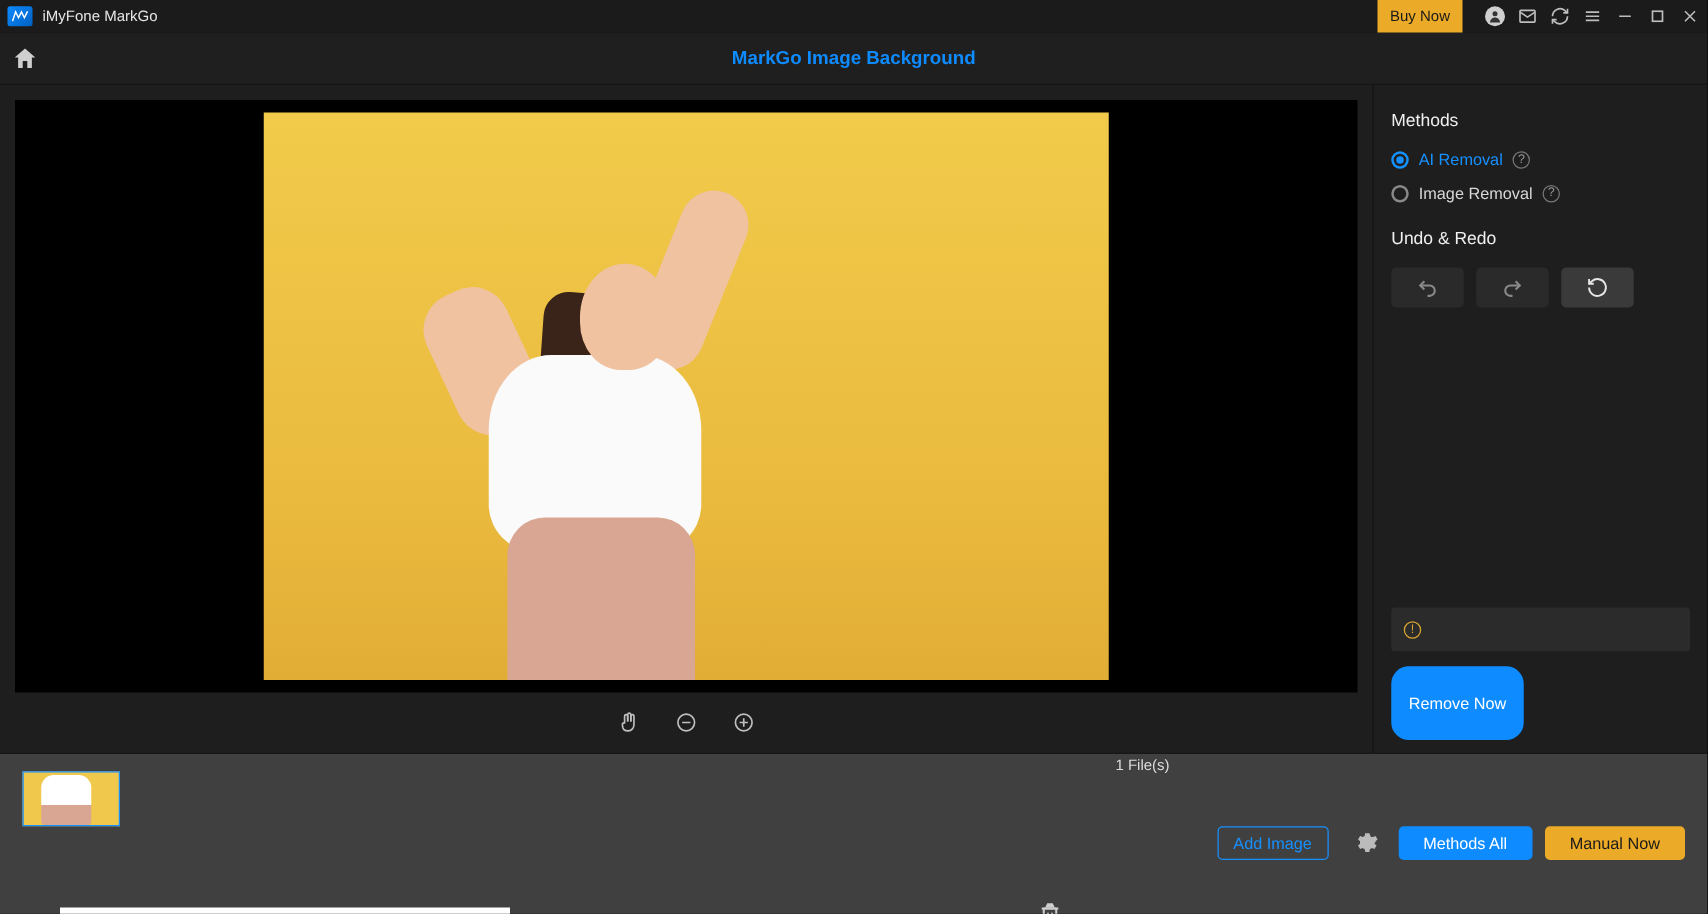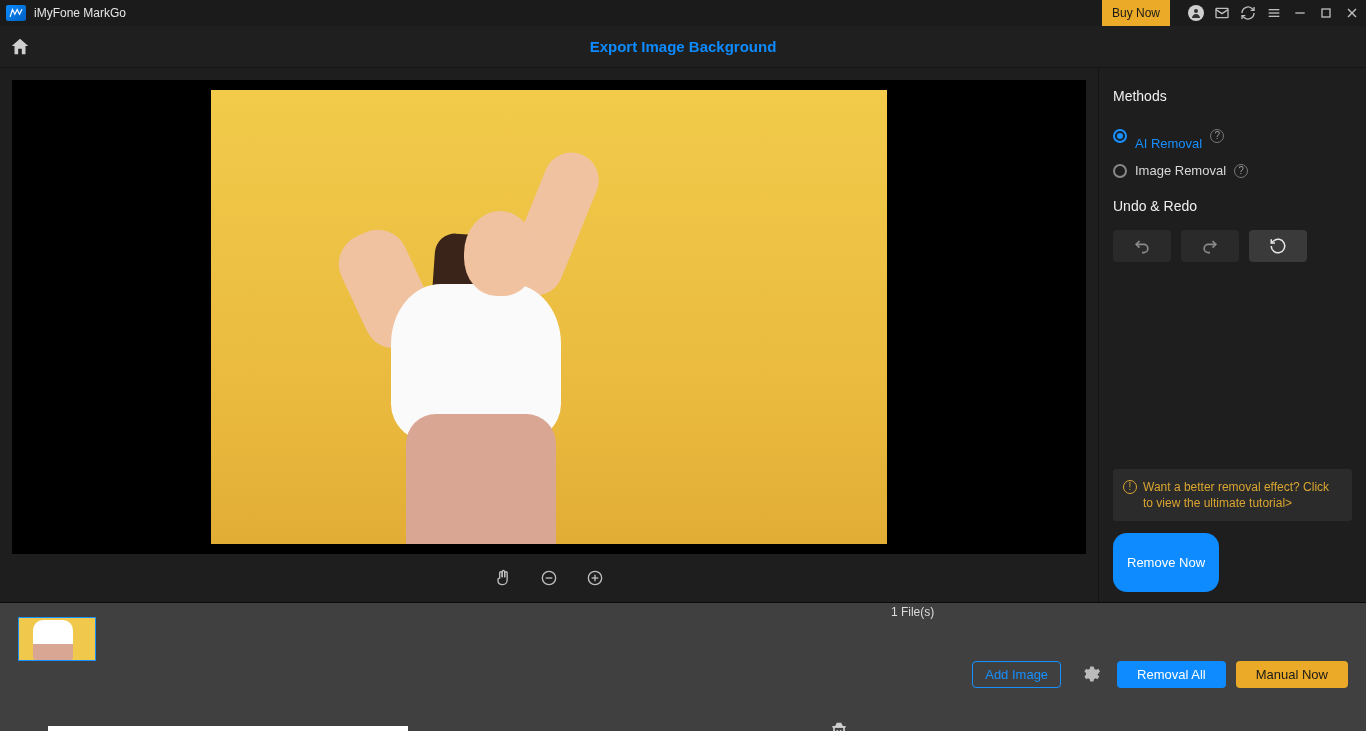--- a/index.html
+++ b/index.html
@@ -46,21 +46,21 @@
   .pants{position:absolute;bottom:0;left:85px;width:150px;height:140px;background:#d9a693;border-radius:30px 30px 10px 10px;}
   .canvas-tools{height:48px;display:flex;align-items:center;justify-content:center;gap:26px;color:#bfbfbf;}
   .canvas-tools .tool{width:20px;height:20px;display:flex;align-items:center;justify-content:center;}
   
   .right{width:268px;border-left:1px solid #141414;background:var(--panel-bg);padding:12px 14px 10px 14px;display:flex;flex-direction:column;}
   .sec-title{font-size:14px;font-weight:400;color:#f0f0f0;margin:8px 0 10px;}
   .radio-row{display:flex;align-items:center;gap:8px;margin:6px 0;font-size:13px;}
   .radio{width:14px;height:14px;border-radius:50%;border:2px solid #888;display:inline-block;position:relative;}
   .radio.sel{border-color:var(--blue);}
   .radio.sel::after{content:"";position:absolute;inset:2px;background:var(--blue);border-radius:50%;}
-  .radio-row .lbl.sel{color:var(--blue);margin-top:16px;}
+  .radio-row .lbl.sel{color:var(--blue);}
   .help-q{width:14px;height:14px;border:1px solid #777;border-radius:50%;display:inline-flex;align-items:center;justify-content:center;font-size:10px;color:#999;}
   .ur-row{display:flex;gap:10px;margin-top:6px;}
   .ur-btn{width:58px;height:32px;border:none;border-radius:4px;background:#2a2a2a;color:#8a8a8a;display:flex;align-items:center;justify-content:center;}
   .ur-btn.active{background:#3a3a3a;color:#e6e6e6;}
   .right .grow{flex:1;}
   .tip{background:#2b2b2b;padding:10px 10px;border-radius:3px;color:#d9a530;font-size:12px;line-height:1.35;display:flex;gap:6px;margin-bottom:12px;}
   .tip .ico{flex:none;width:14px;height:14px;border:1.5px solid #d9a530;border-radius:50%;display:flex;align-items:center;justify-content:center;font-size:10px;margin-top:1px;}
   .remove-now{background:var(--blue-bright);color:#fff;border:none;border-radius:14px;padding:22px 14px;font-size:13px;align-self:flex-start;}
   
   .bottom{height:147px;width:100%;background:#404040;border-top:1px solid #0a0a0a;display:flex;flex-direction:row;}
@@ -136,21 +136,21 @@
     </span>
   </div>
 </div>
 
 <div class="headerbar">
   <div class="home-btn">
     <svg width="22" height="22" viewBox="0 0 24 24" fill="currentColor">
         <path d="M12 3l9 8h-3v9h-4v-6H10v6H6v-9H3z"></path>
       </svg>
   </div>
-  <div class="page-title">Export Image Background</div>
+  <div class="page-title">MarkGo Image Background</div>
 </div>
 
 <div class="main">
 
   <div class="canvas-col">
     <div class="viewport">
       <div class="photo">
         <div class="person">
           <div class="hair"></div>
           <div class="hair2"></div>
@@ -220,21 +220,20 @@
             <path d="M3 12a9 9 0 1 0 3-6.7L3 8"></path>
             <path d="M3 3v5h5"></path>
           </svg>
       </button>
     </div>
 
     <div class="grow"></div>
 
     <div class="tip">
       <span class="ico">!</span>
-      <span>Want a better removal effect? Click to view the ultimate tutorial&gt;</span>
     </div>
 
     <button class="remove-now">Remove Now</button>
   </div>
 </div>
 
 <div class="bottom">
   <div class="thumb-row">
     <div class="thumb">
         <div class="mini"></div>
@@ -251,18 +250,18 @@
   </div>
   <div class="file-count">1 File(s)</div>
   <div class="actions">
     <button class="add-image">Add Image</button>
     <span class="spacer"></span>
     <span class="gear">
       <svg width="20" height="20" viewBox="0 0 24 24" fill="currentColor">
           <path d="M12 8a4 4 0 1 0 0 8 4 4 0 0 0 0-8zm9 4a7 7 0 0 0-.1-1.2l2-1.6-2-3.4-2.4 1a7 7 0 0 0-2-.1L15 3h-4l-.5 2.7a7 7 0 0 0-2 1.1l-2.4-1-2 3.4 2 1.6A7 7 0 0 0 6 12c0 .4 0 .8.1 1.2l-2 1.6 2 3.4 2.4-1c.6.5 1.3.8 2 1.1L11 21h4l.5-2.7c.7-.3 1.4-.6 2-1.1l2.4 1 2-3.4-2-1.6c.1-.4.1-.8.1-1.2z"></path>
         </svg>
     </span>
-    <button class="export-all">Removal All</button>
+    <button class="export-all">Methods All</button>
     <button class="export-now">Manual Now</button>
   </div>
 </div>
 
 <div class="sliver"></div>
 
 </body></html>

